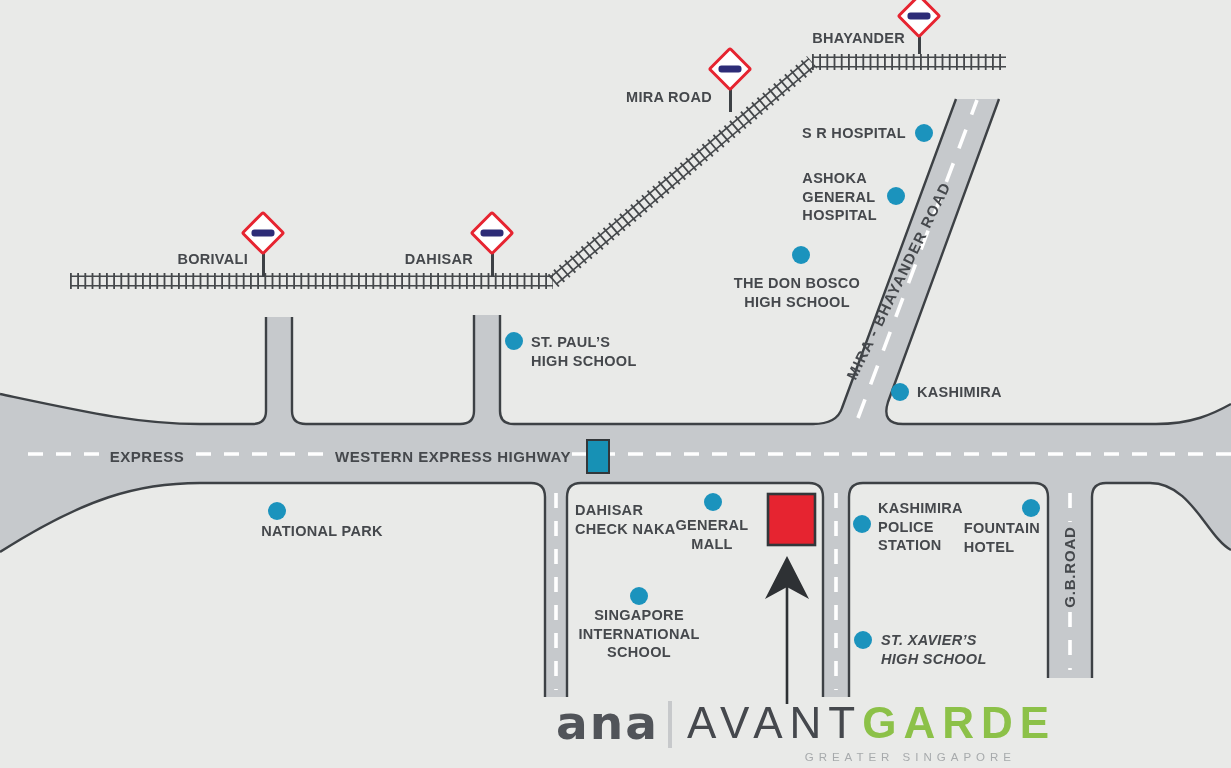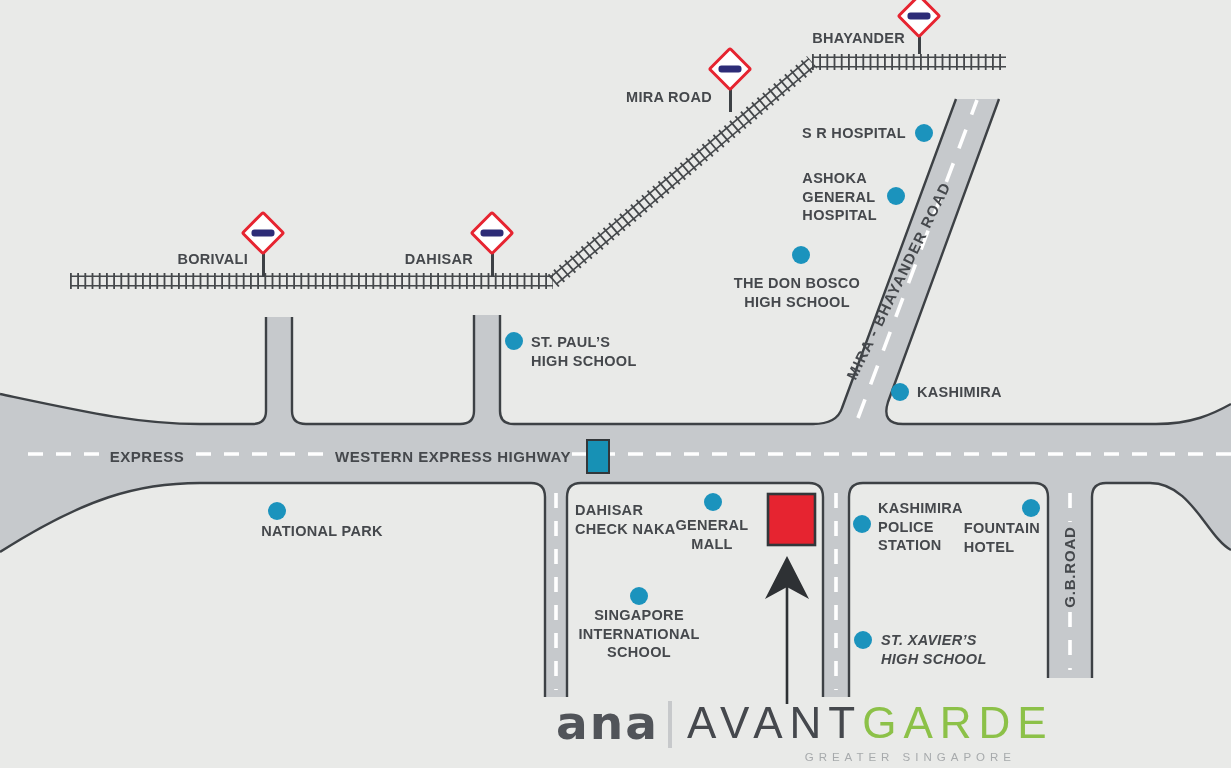--- a/index.html
+++ b/index.html
@@ -30,21 +30,21 @@
   #label-mira-bhayander{transform:translate(-50%,-50%) rotate(-64deg);letter-spacing:1.2px;}
   #label-gb-road{transform:translate(-50%,-50%) rotate(-90deg);letter-spacing:.8px;}
 
   
   #logo-ana{position:absolute;left:556px;top:699px;color:#515459;
      font:bold 47px/48px "DejaVu Sans",sans-serif;letter-spacing:2px;}
   #logo-sep{position:absolute;left:668px;top:701px;width:3.5px;height:47px;background:#c7c9cb;}
   #logo-title{position:absolute;left:687px;top:700px;
      font:400 44px/46px "Liberation Sans",sans-serif;letter-spacing:7px;white-space:nowrap;}
   #logo-title .dark{color:#45484d;}
-  #logo-title .green{color:#8cc148;}
+  #logo-title .green{color:#8cc148;font-weight:bold;}
   #logo-tagline{position:absolute;left:1016px;top:757px;transform:translate(-100%,-50%);
      color:#a7aaac;font:400 11.5px "Liberation Sans",sans-serif;letter-spacing:5px;white-space:nowrap;}
 </style>
 </head>
 <body>
 
 <div id="map">
 
   <svg id="roads-svg" width="1231" height="768" viewBox="0 0 1231 768">
 

